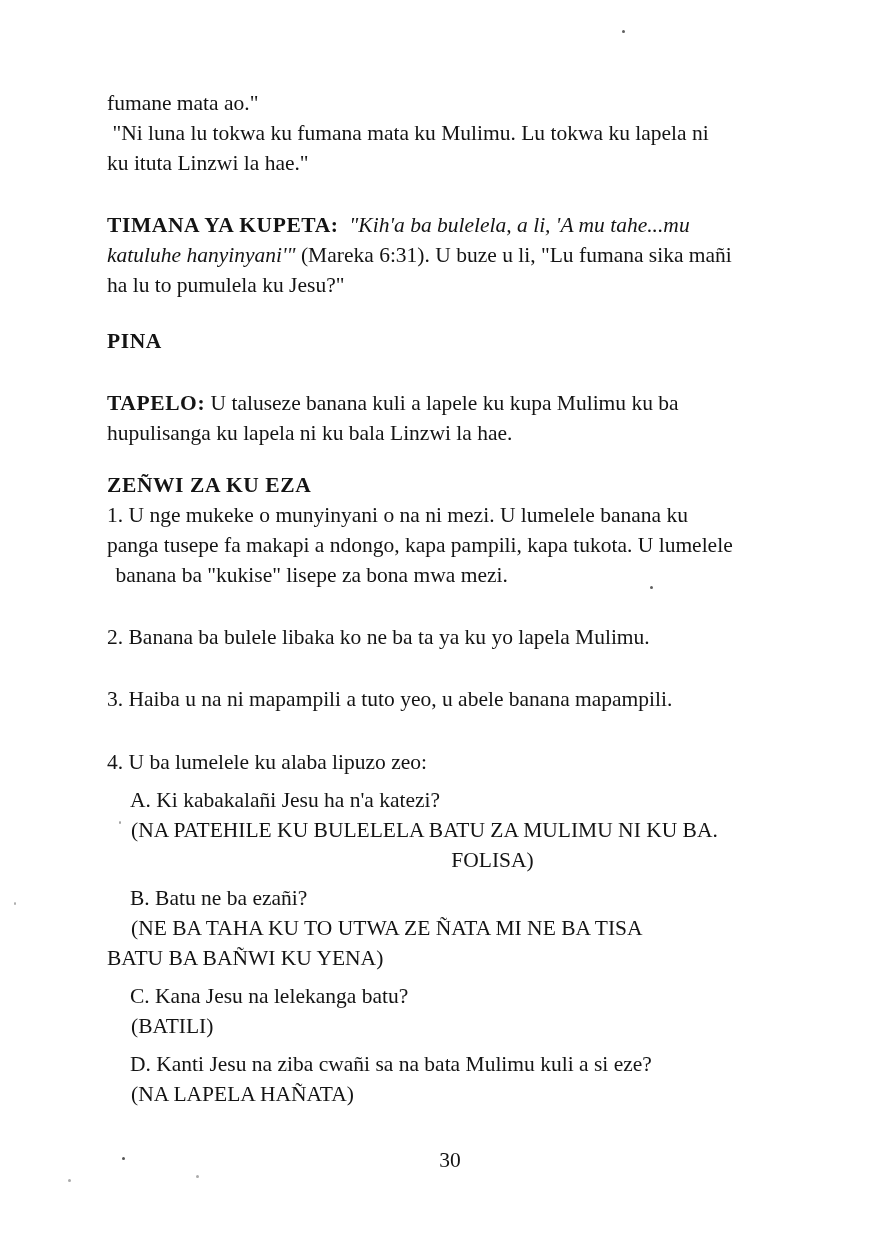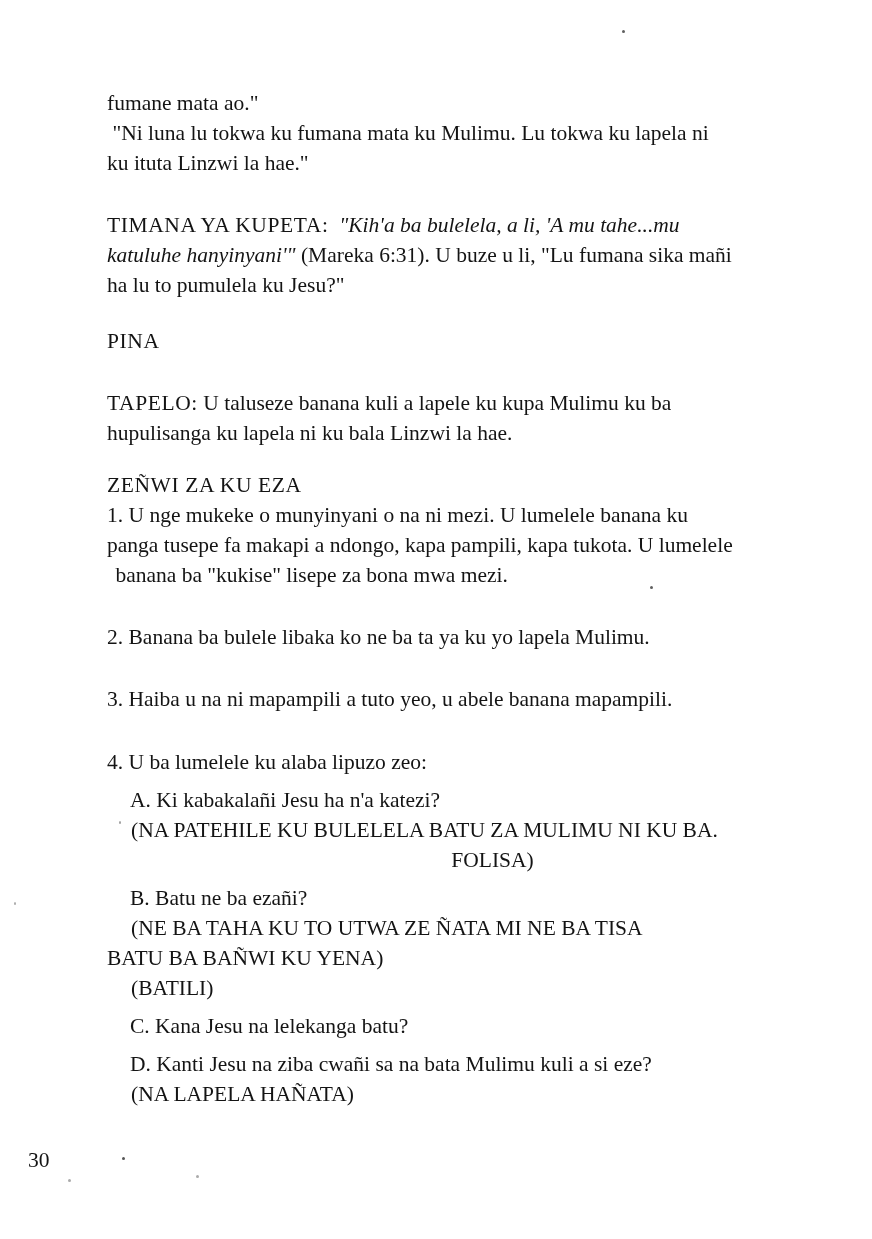--- a/index.html
+++ b/index.html
@@ -10,28 +10,28 @@
     background: #ffffff;
     overflow: hidden;
     font-family: "Liberation Serif", serif;
     font-size: 21.5px;
     color: #141414;
     -webkit-font-smoothing: antialiased;
   }
   .block { position: absolute; left: 107px; right: 40px; line-height: 30px; }
   .ln { white-space: pre; }
   .i { font-style: italic; }
-  .head { font-weight: normal; letter-spacing: 0.6px; }
+  .head { font-weight: bold; letter-spacing: 0.6px; }
   .indent-sm { margin-left: 3px; }
   .indent-q { margin-left: 23px; margin-top: 8px; }      
   .indent-ans { margin-left: 24px; }    
   .indent-ans2 { margin-left: 46px; text-align: center; }   
   .pagenum {
     position: absolute; left: 0; right: 0; top: 1145px;
-    text-align: left; line-height: 30px; padding-left: 28px;
+    text-align: center; line-height: 30px; padding-left: 28px;
   }
   .speck { position: absolute; background: #2a2a2a; border-radius: 50%; opacity: .75; }
 </style>
 </head>
 <body>
 
 <div class="page">
 
   <div class="block" style="top:88px">
     <div class="ln">fumane mata ao."</div>
@@ -73,22 +73,22 @@
   </div>
 
   <div class="block" style="top:747px">
     <div class="ln">4. U ba lumelele ku alaba lipuzo zeo:</div>
     <div class="ln indent-q">A. Ki kabakalañi Jesu ha n'a katezi?</div>
     <div class="ln indent-ans">(NA PATEHILE KU BULELELA BATU ZA MULIMU NI KU BA.</div>
     <div class="ln indent-ans2">FOLISA)</div>
     <div class="ln indent-q">B. Batu ne ba ezañi?</div>
     <div class="ln indent-ans">(NE BA TAHA KU TO UTWA ZE ÑATA MI NE BA TISA</div>
     <div class="ln">BATU BA BAÑWI KU YENA)</div>
+    <div class="ln indent-q">C. Kana Jesu na lelekanga batu?</div>
     <div class="ln indent-ans">(BATILI)</div>
-    <div class="ln indent-q">C. Kana Jesu na lelekanga batu?</div>
     <div class="ln indent-q">D. Kanti Jesu na ziba cwañi sa na bata Mulimu kuli a si eze?</div>
     <div class="ln indent-ans">(NA LAPELA HAÑATA)</div>
   </div>
 
   <div class="pagenum">30</div>
 
   <div class="speck" style="left:622px;top:30px;width:3px;height:3px"></div>
   <div class="speck" style="left:650px;top:586px;width:3px;height:3px"></div>
   <div class="speck" style="left:119px;top:821px;width:2px;height:3px;opacity:.45"></div>
   <div class="speck" style="left:122px;top:1157px;width:3px;height:3px;opacity:.8"></div>

